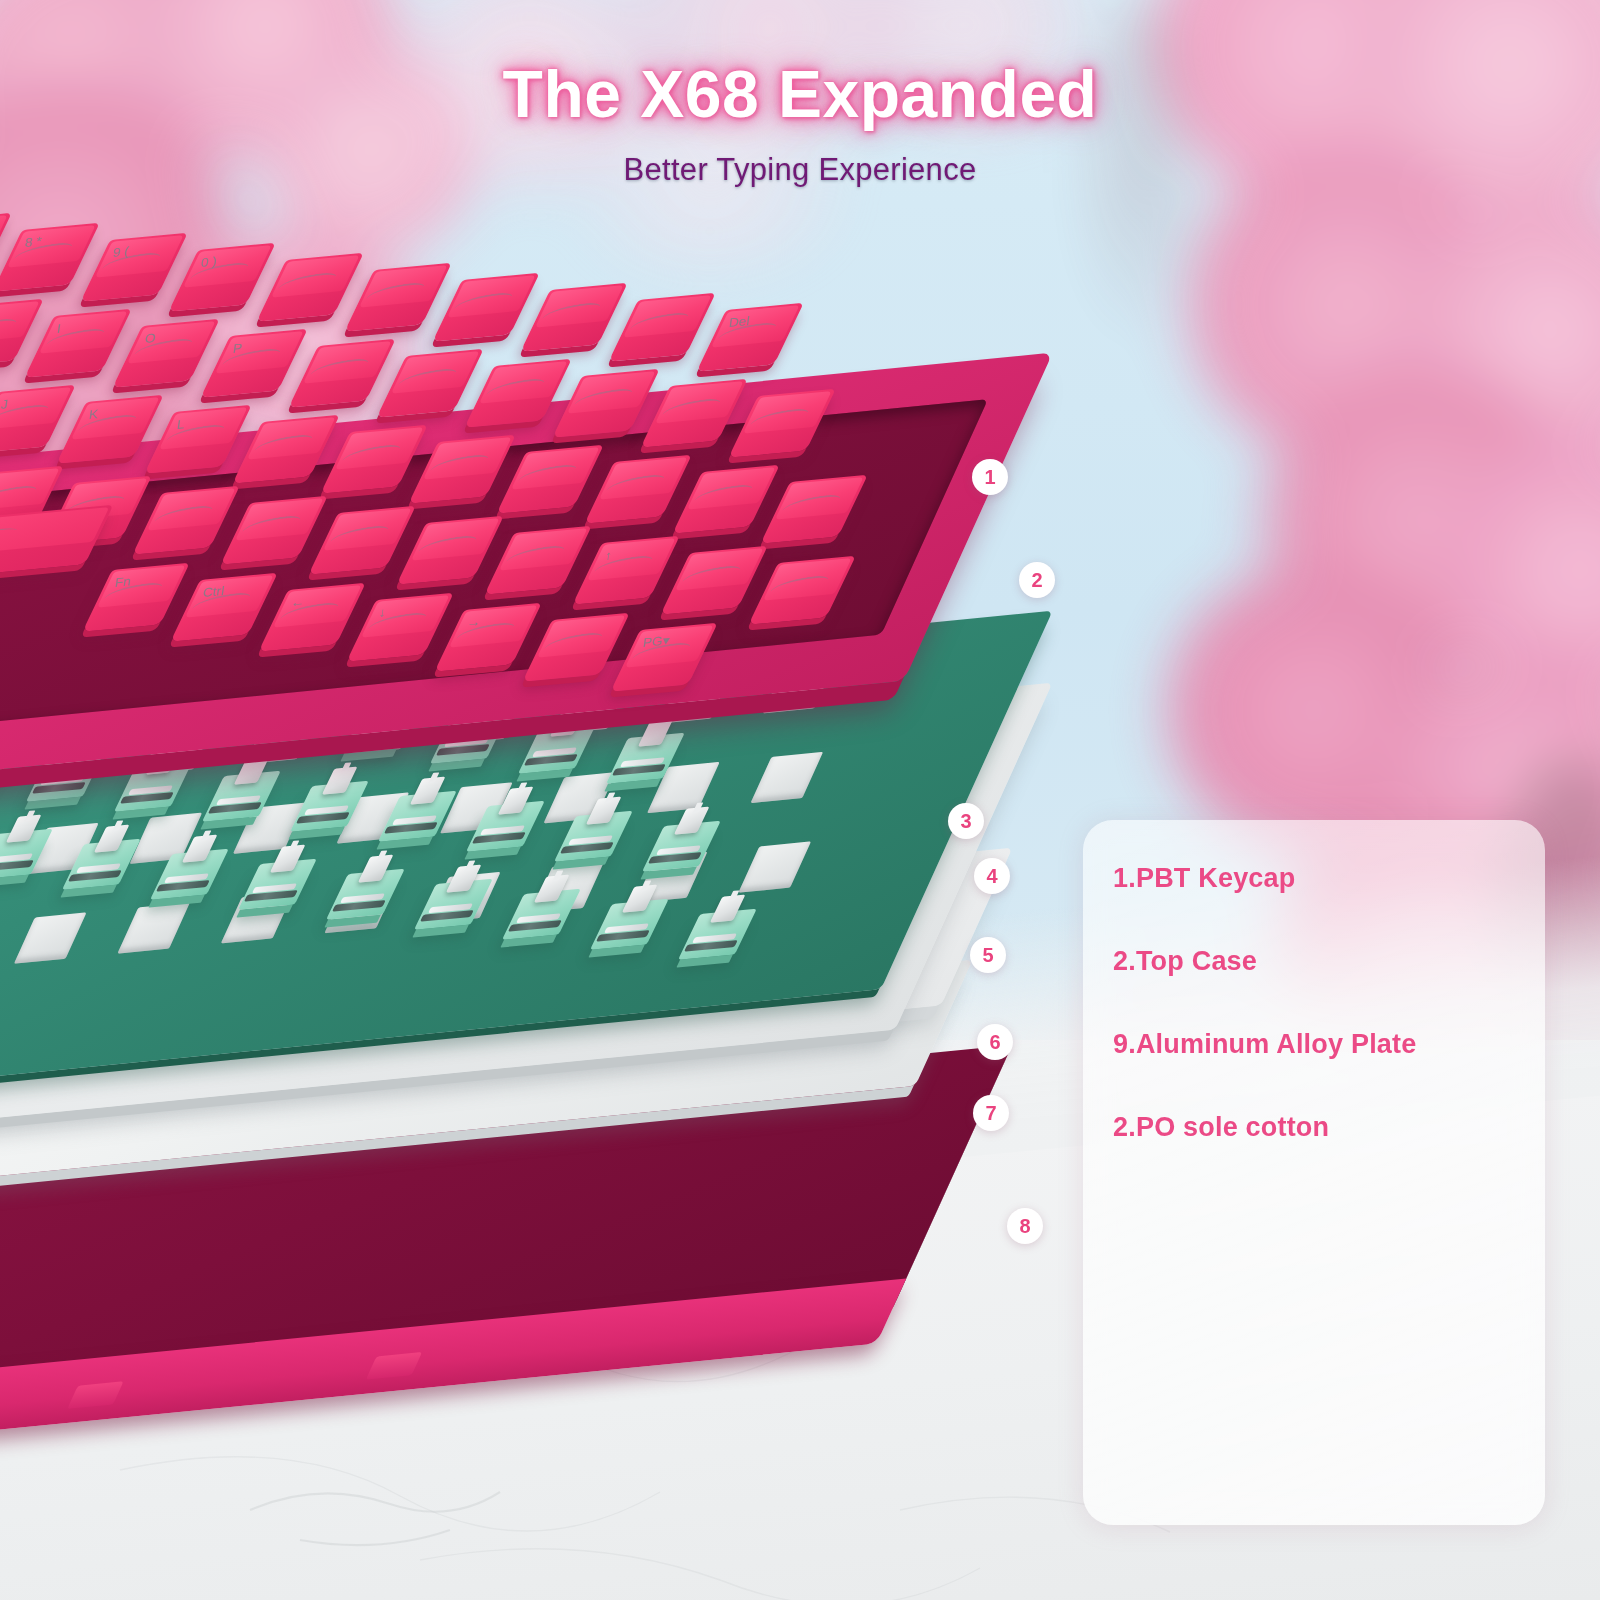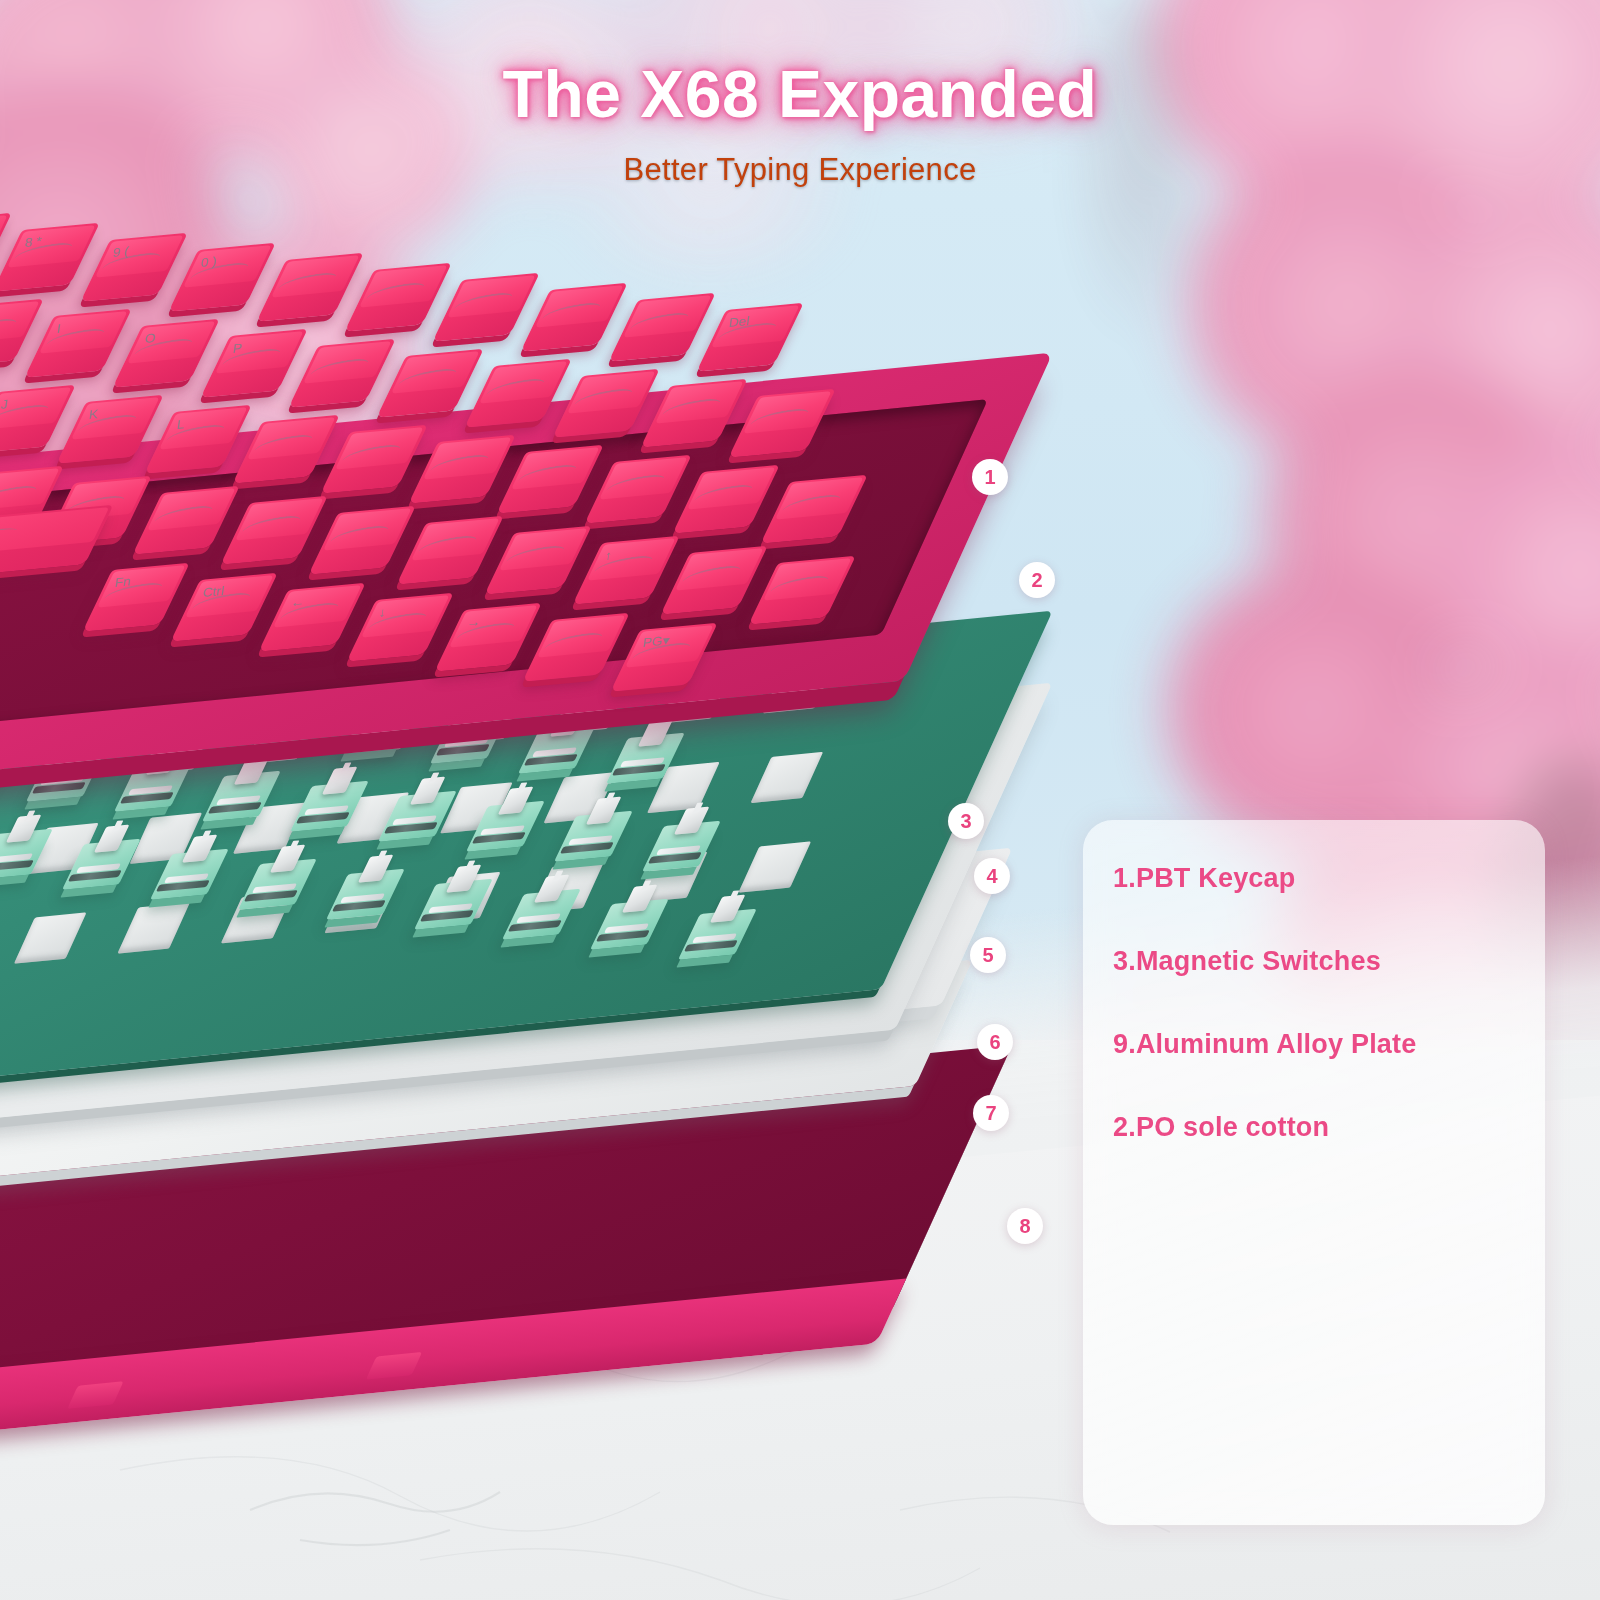--- a/index.html
+++ b/index.html
@@ -48,21 +48,21 @@
     margin-top:56px;
     font-size:66px; font-weight:bold; color:#ffffff;
     letter-spacing:.5px;
     text-shadow:
       0 0 2px #f06ca4, 0 0 5px #ef5e9c, 0 0 11px rgba(237,75,147,.95),
       0 0 22px rgba(237,75,147,.75), 0 0 38px rgba(237,75,147,.45),
       2px 2px 3px rgba(200,60,120,.35);
   }
   .subtitle{
     margin-top:20px;
-    font-size:31px; font-weight:normal; color:#c2410c;
+    font-size:31px; font-weight:normal; color:#701a75;
     letter-spacing:.3px;
     text-shadow:0 1px 3px rgba(90,110,130,.55), 0 0 14px rgba(255,255,255,.4);
   }
 
   
   .kb{ position:absolute; left:0; top:0; width:1600px; height:1600px; z-index:20; }
 
   
   .keycaps{ position:absolute; left:-360px; top:180px; width:1340px; height:520px; }
   .keycap{
@@ -783,18 +783,18 @@
   <div class="badge" style="left:1019px;top:562px;">2</div>
   <div class="badge" style="left:948px;top:803px;">3</div>
   <div class="badge" style="left:974px;top:858px;">4</div>
   <div class="badge" style="left:970px;top:937px;">5</div>
   <div class="badge" style="left:977px;top:1024px;">6</div>
   <div class="badge" style="left:973px;top:1095px;">7</div>
   <div class="badge" style="left:1007px;top:1208px;">8</div>
 
   <div class="legend">
     <div class="legend-item">1.PBT Keycap</div>
-    <div class="legend-item">3.Magnetic Switches</div>
+    <div class="legend-item">2.Top Case</div>
     <div class="legend-item">9.Aluminum Alloy Plate</div>
     <div class="legend-item">2.PO sole cotton</div>
   </div>
 
 </div>
 
 </body></html>

